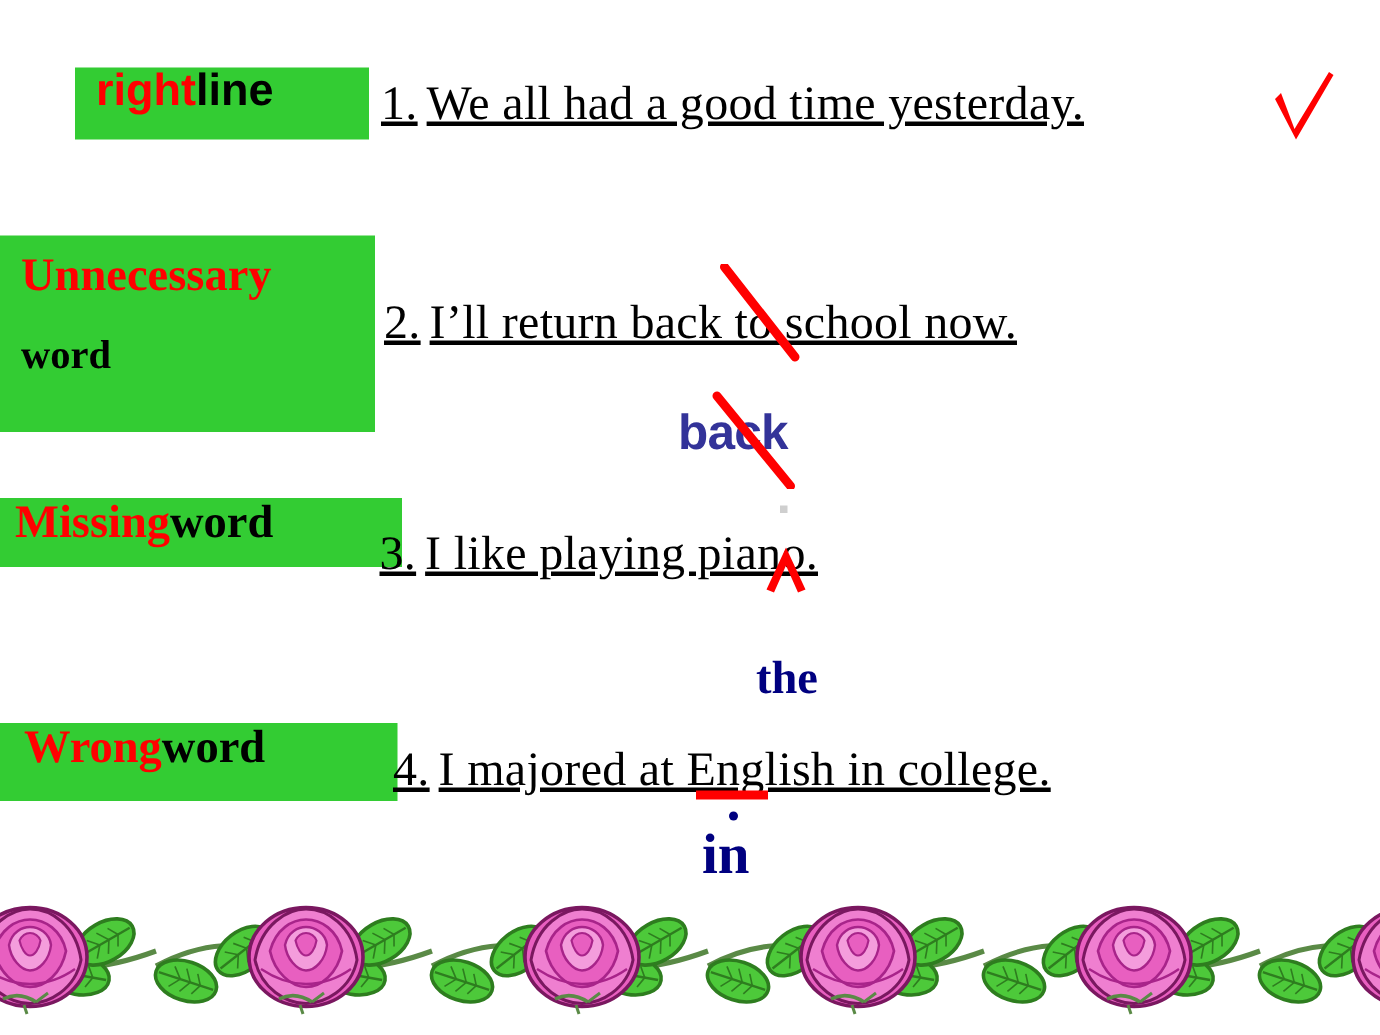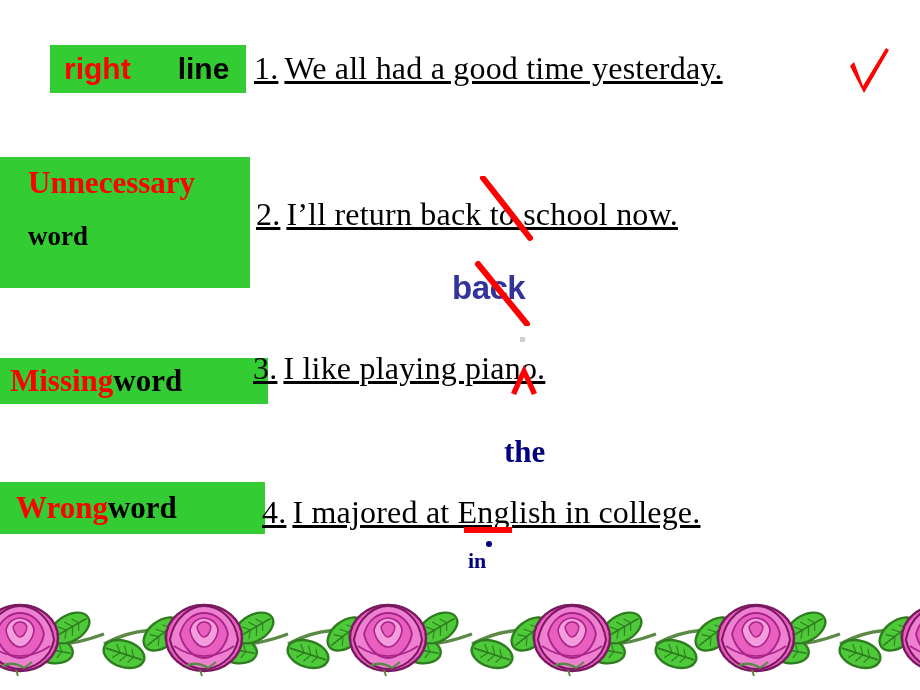--- a/index.html
+++ b/index.html
@@ -20,53 +20,52 @@
     width: 920px;
     height: 690px;
   }
 
   
   .tag {
     position: absolute;
     background: #33cc33;
     box-sizing: border-box;
     display: flex;
-    align-items: center;
+    align-items: flex-start;
     font-family: "Liberation Serif", serif;
     font-weight: bold;
     font-size: 31px;
     line-height: 1.05;
     white-space: nowrap;
   }
   .tag .kw { color: #ff0000; }
   .tag .wd { color: #000000; }
 
   #tag-right {
     left: 50px; top: 45px;
     width: 196px; height: 48px;
     padding-left: 14px;
   }
   #tag-right .kw { font-family: "Liberation Sans", sans-serif; font-size: 30px; }
-  #tag-right .wd { font-family: "Liberation Sans", sans-serif; font-size: 30px; margin-left: 47px; }
+  #tag-right .wd { font-family: "Liberation Sans", sans-serif; font-size: 30px; }
 
   #tag-unnecessary {
     left: 0px; top: 157px;
     width: 250px; height: 131px;
-    padding-left: 28px;
+    padding-left: 14px;
     display: block;
     padding-top: 10px;
   }
   #tag-unnecessary .ln1 { display: block; margin-bottom: 22px; }
   #tag-unnecessary .ln2 { display: block; font-size: 27px; }
 
   #tag-missing {
     left: 0px; top: 332px;
     width: 268px; height: 46px;
     padding-left: 10px;
-    margin-top: 26px;
   }
   #tag-wrong {
     left: 0px; top: 482px;
     width: 265px; height: 52px;
     padding-left: 16px;
   }
 
   
   .sentence {
     position: absolute;
@@ -100,21 +99,21 @@
   #corr-the {
     left: 504px; top: 410px;
     font-family: "Liberation Serif", serif;
     font-size: 31px;
     color: #000080;
     margin-top: 24px;
   }
   #corr-in {
     left: 468px; top: 548px;
     font-family: "Liberation Serif", serif;
-    font-size: 22px;
+    font-size: 38px;
     color: #000080;
   }
 
   
   .mark { position: absolute; }
 
   #mark-check {
     left: 848px; top: 46px;
     width: 46px; height: 50px;
   }

